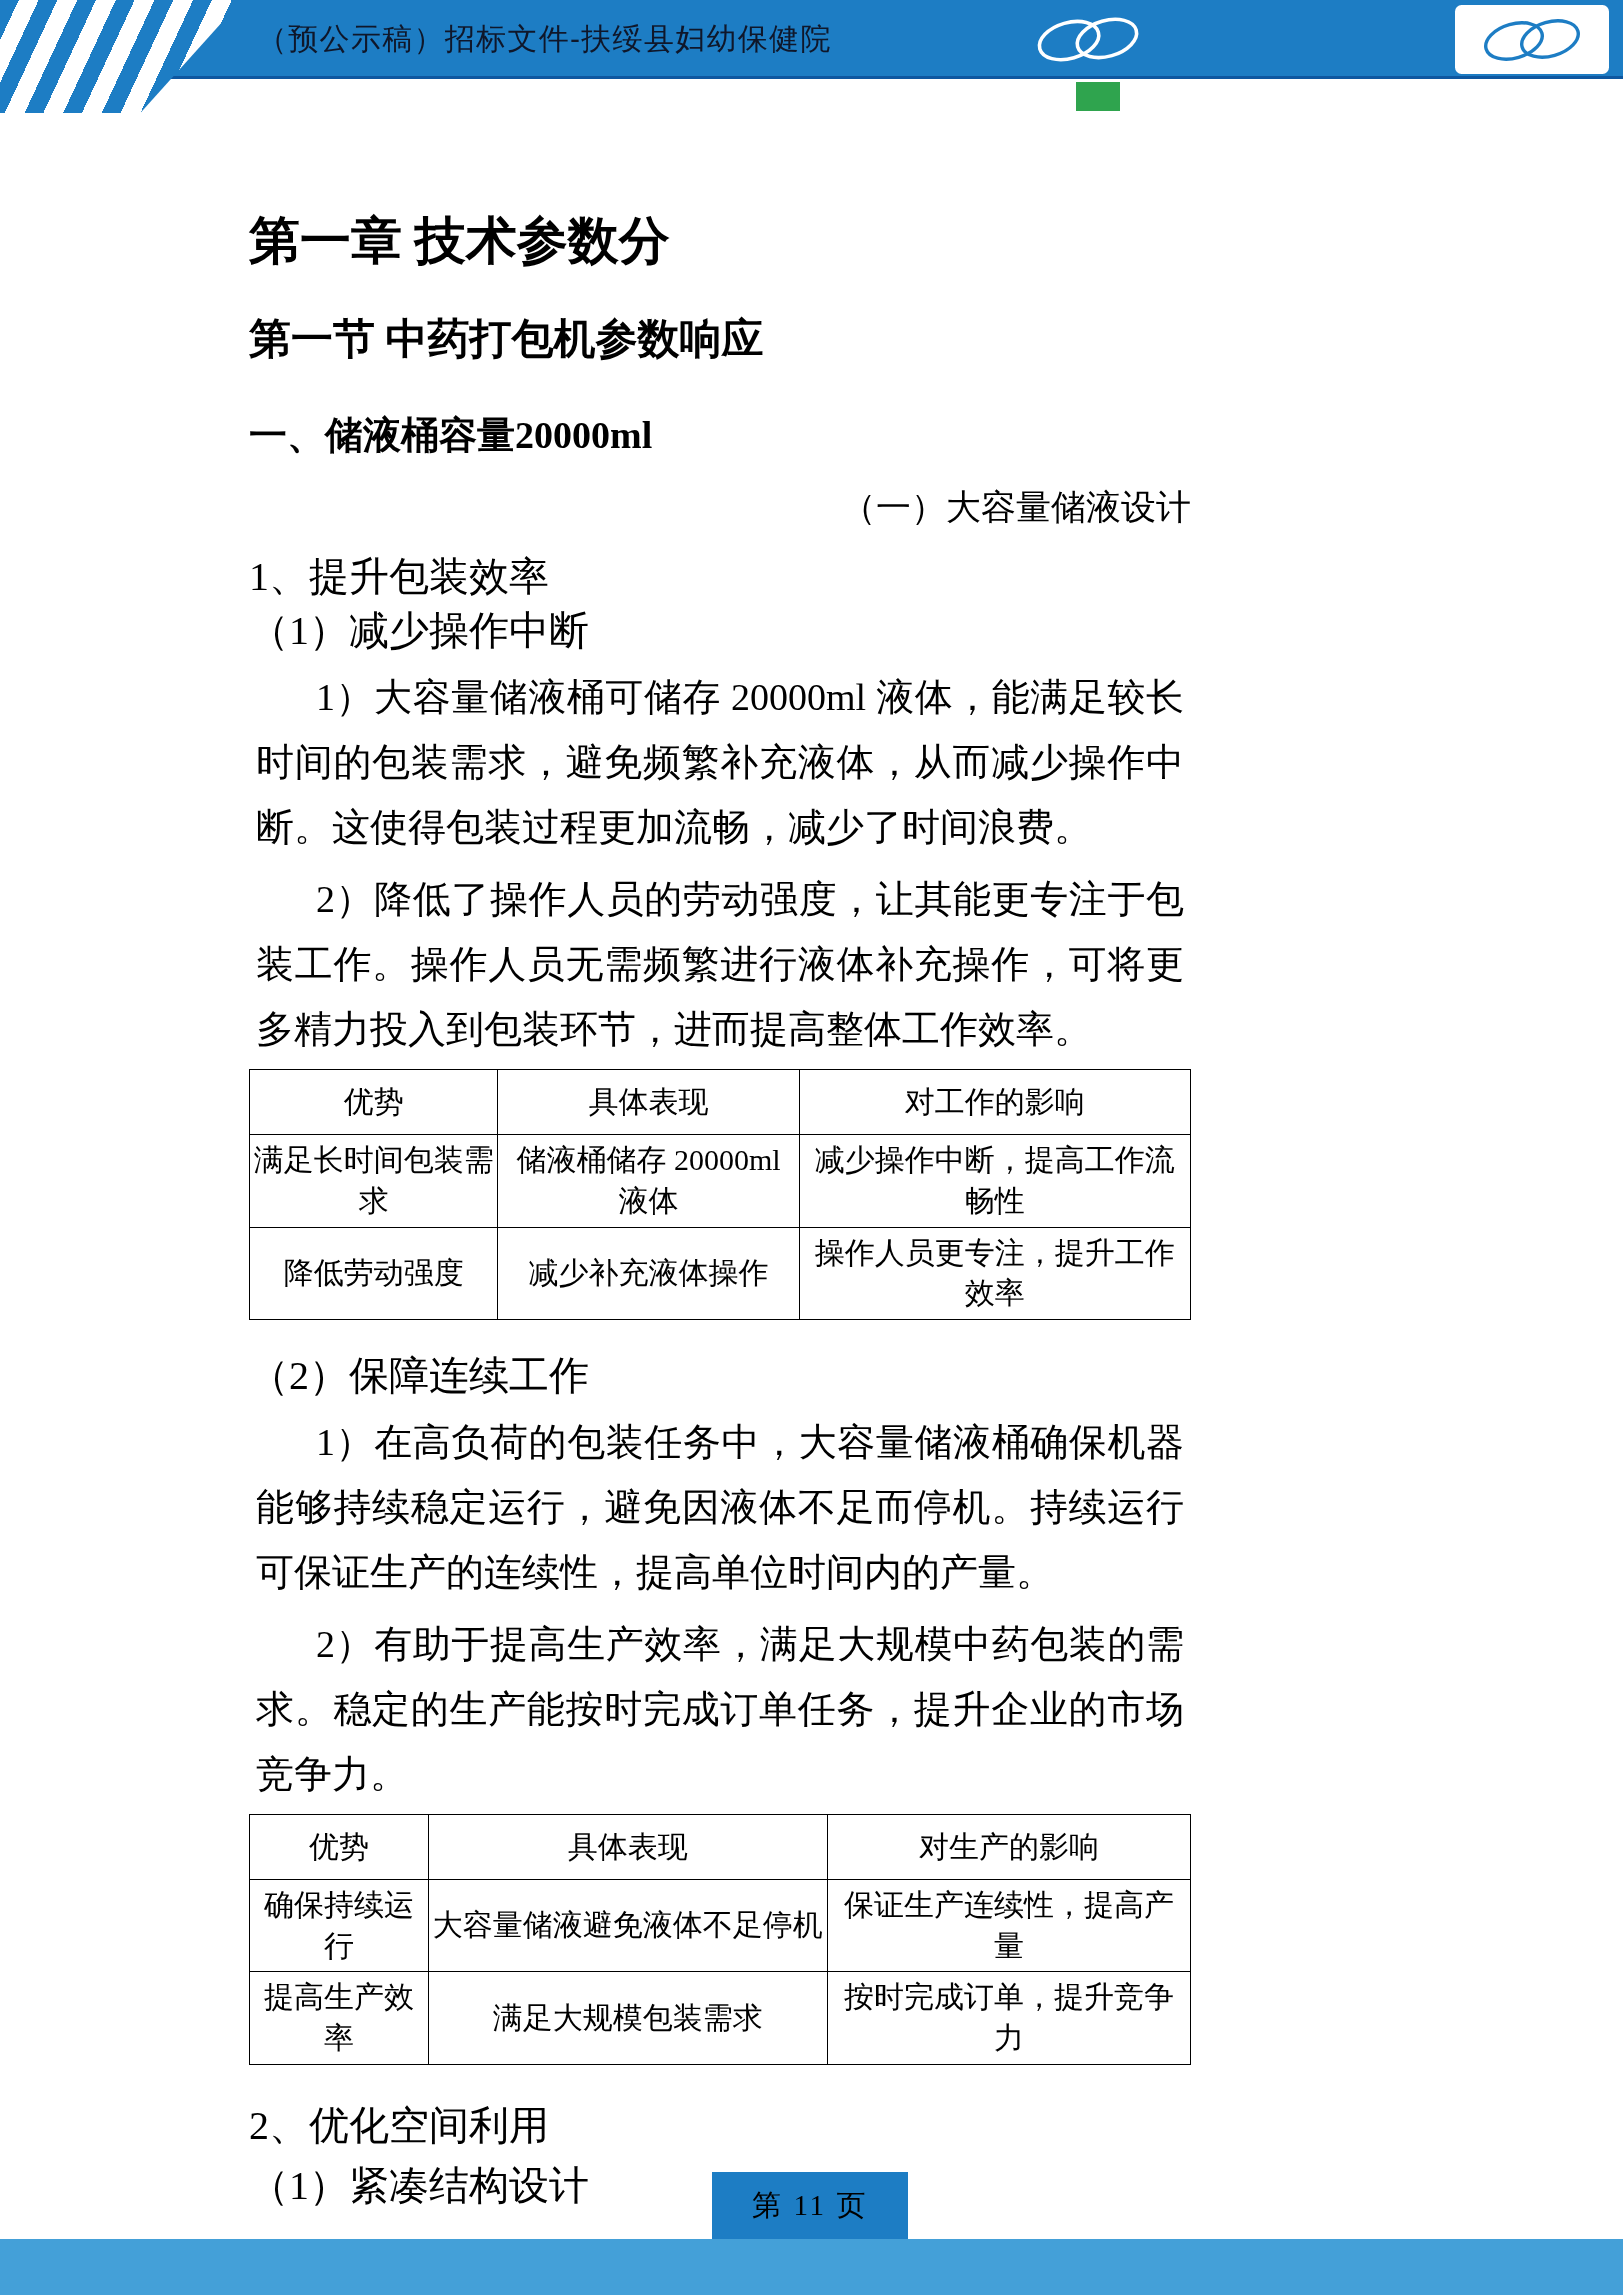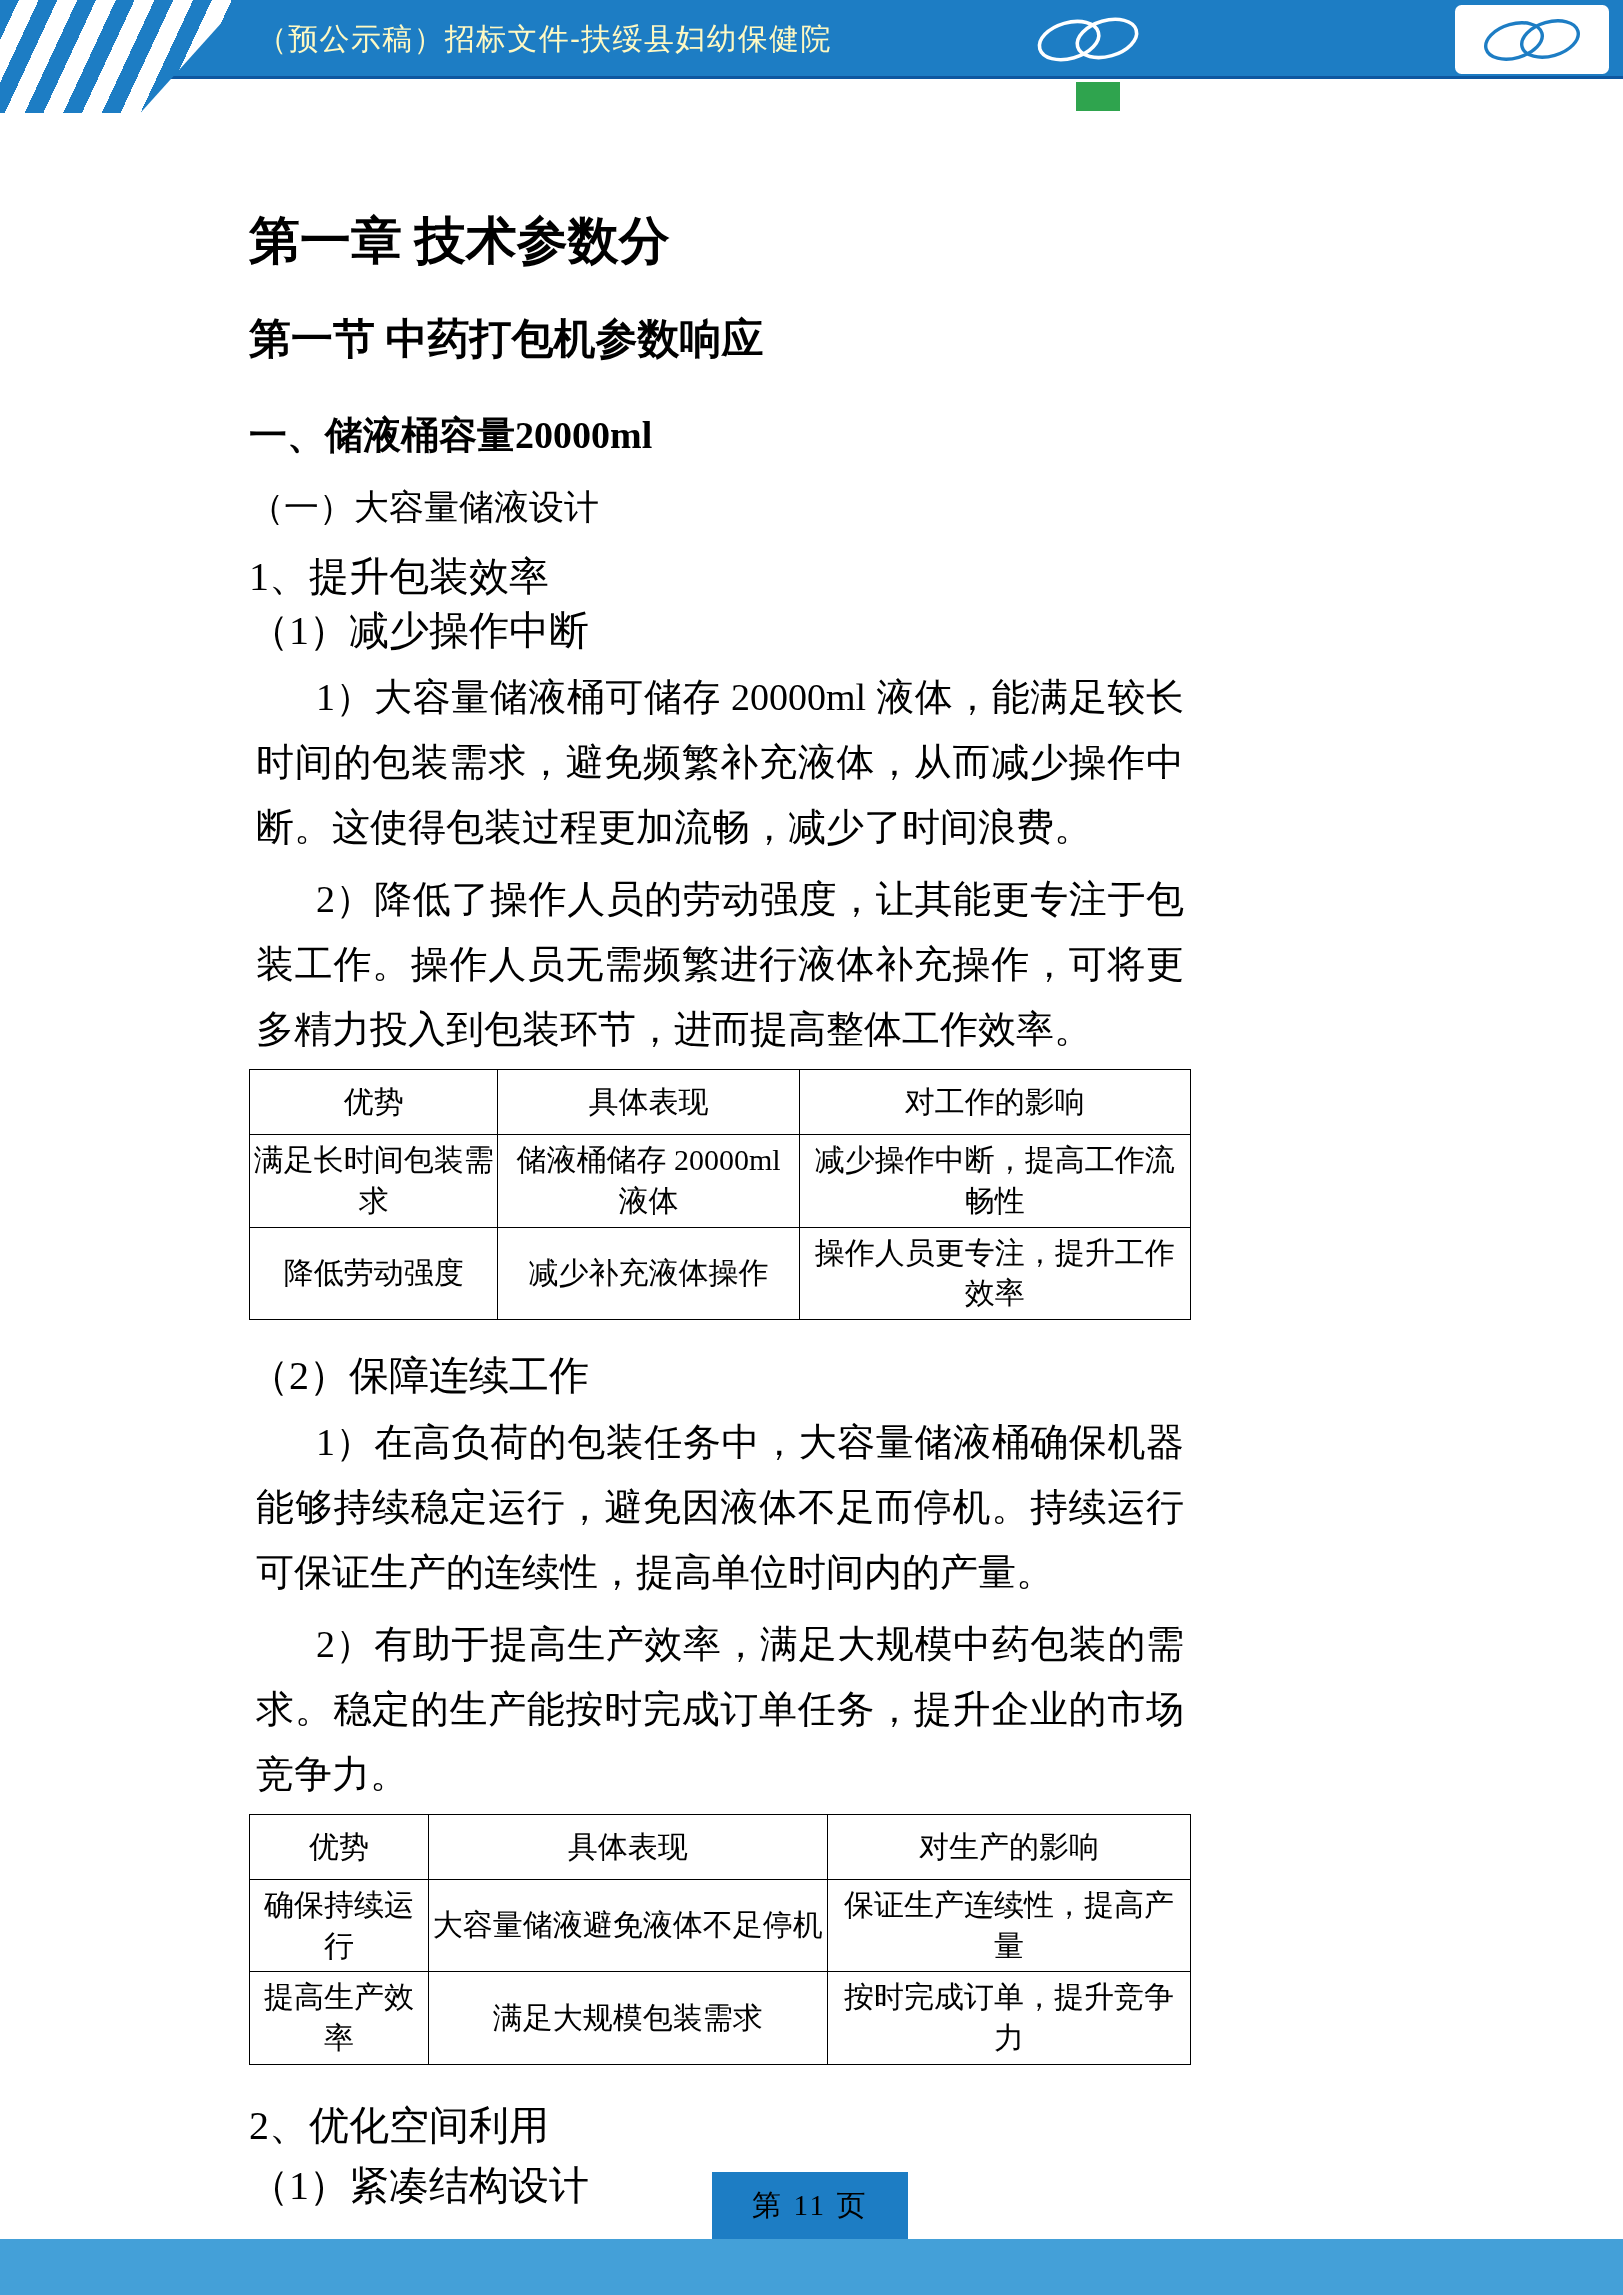--- a/index.html
+++ b/index.html
@@ -29,21 +29,21 @@
   .stripes{
     position:absolute;left:0;top:0;width:242px;height:113px;
     background:repeating-linear-gradient(115deg,
       var(--header-blue) 0 17px,#ffffff 17px 35px);
     clip-path:polygon(0 0,100% 0,58% 100%,0 100%);
   }
   .topbar-title{
     position:absolute;left:257px;top:0;height:79px;
     display:flex;align-items:center;
     font-family:"Liberation Sans","DejaVu Sans",sans-serif;
-    font-size:30px;color:#fef9c3;letter-spacing:1.3px;white-space:nowrap;
+    font-size:30px;color:#0f172a;letter-spacing:1.3px;white-space:nowrap;
   }
   .logo-center{position:absolute;left:1024px;top:7.9px;width:128px;height:63px;}
   .logo-right-panel{
     position:absolute;right:14.4px;top:5.2px;width:154px;height:69px;
     background:#ffffff;border-radius:6.5px;
     display:flex;align-items:center;justify-content:center;
   }
   .logo-right-panel svg{width:128px;height:60px;}
   .green-badge{
     position:absolute;left:1076px;top:82px;width:44px;height:29px;
@@ -51,21 +51,21 @@
   }
 
   
   .content{
     position:absolute;left:0;top:0;width:1440px;
     padding:211px 249px 0 249px;
   }
   .h-chapter{font-size:51px;font-weight:bold;line-height:1.2;margin:0 0 42px 0;}
   .h-section{font-size:42px;font-weight:bold;line-height:1.2;margin:0 0 48px 0;}
   .h-sub{font-size:38px;font-weight:bold;line-height:1.2;margin:16px 0 29px 0;}
-  .h-item1{font-size:35px;font-weight:normal;line-height:1.2;margin:0 0 21px 0;}
+  .h-item1{font-size:35px;font-weight:normal;line-height:1.2;margin:0 0 21px 0;text-align:right;}
   .line-item{font-size:40px;line-height:54px;margin:0;}
   .para{
     font-size:38px;line-height:65px;margin:7px;
     text-indent:60px;text-align:justify;text-justify:inter-ideograph;
   }
   .after-table{margin-top:29px;}
   .after-table-2{margin-top:34px;}
   .tight-follow{margin-top:6.5px;}
 
   

